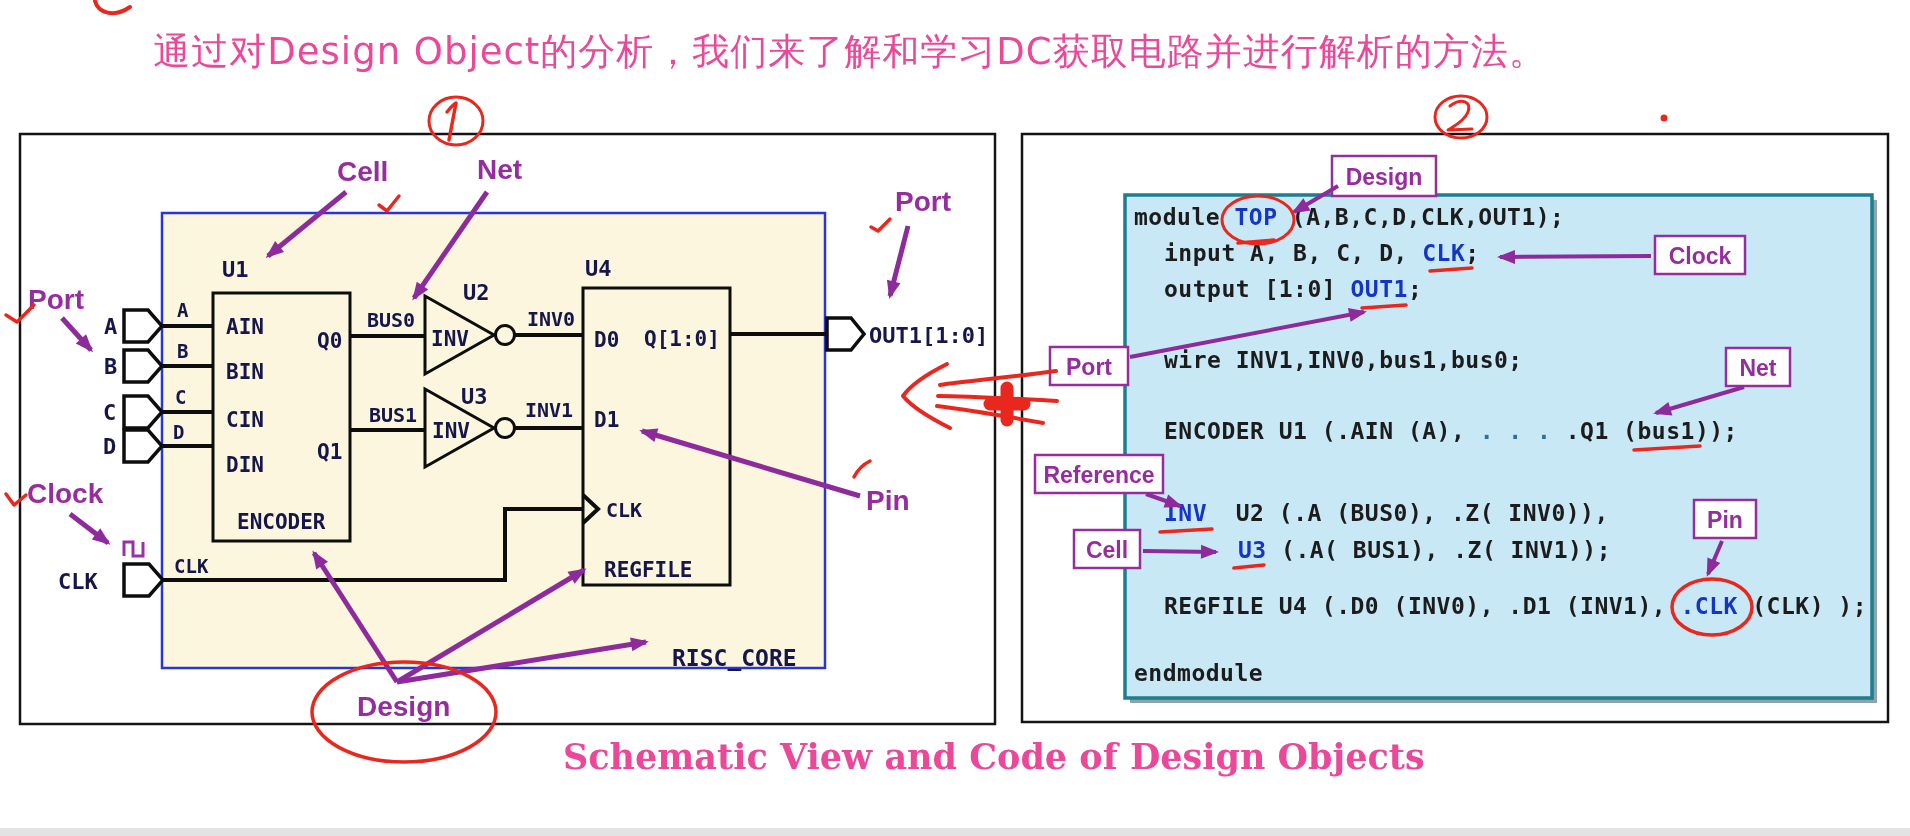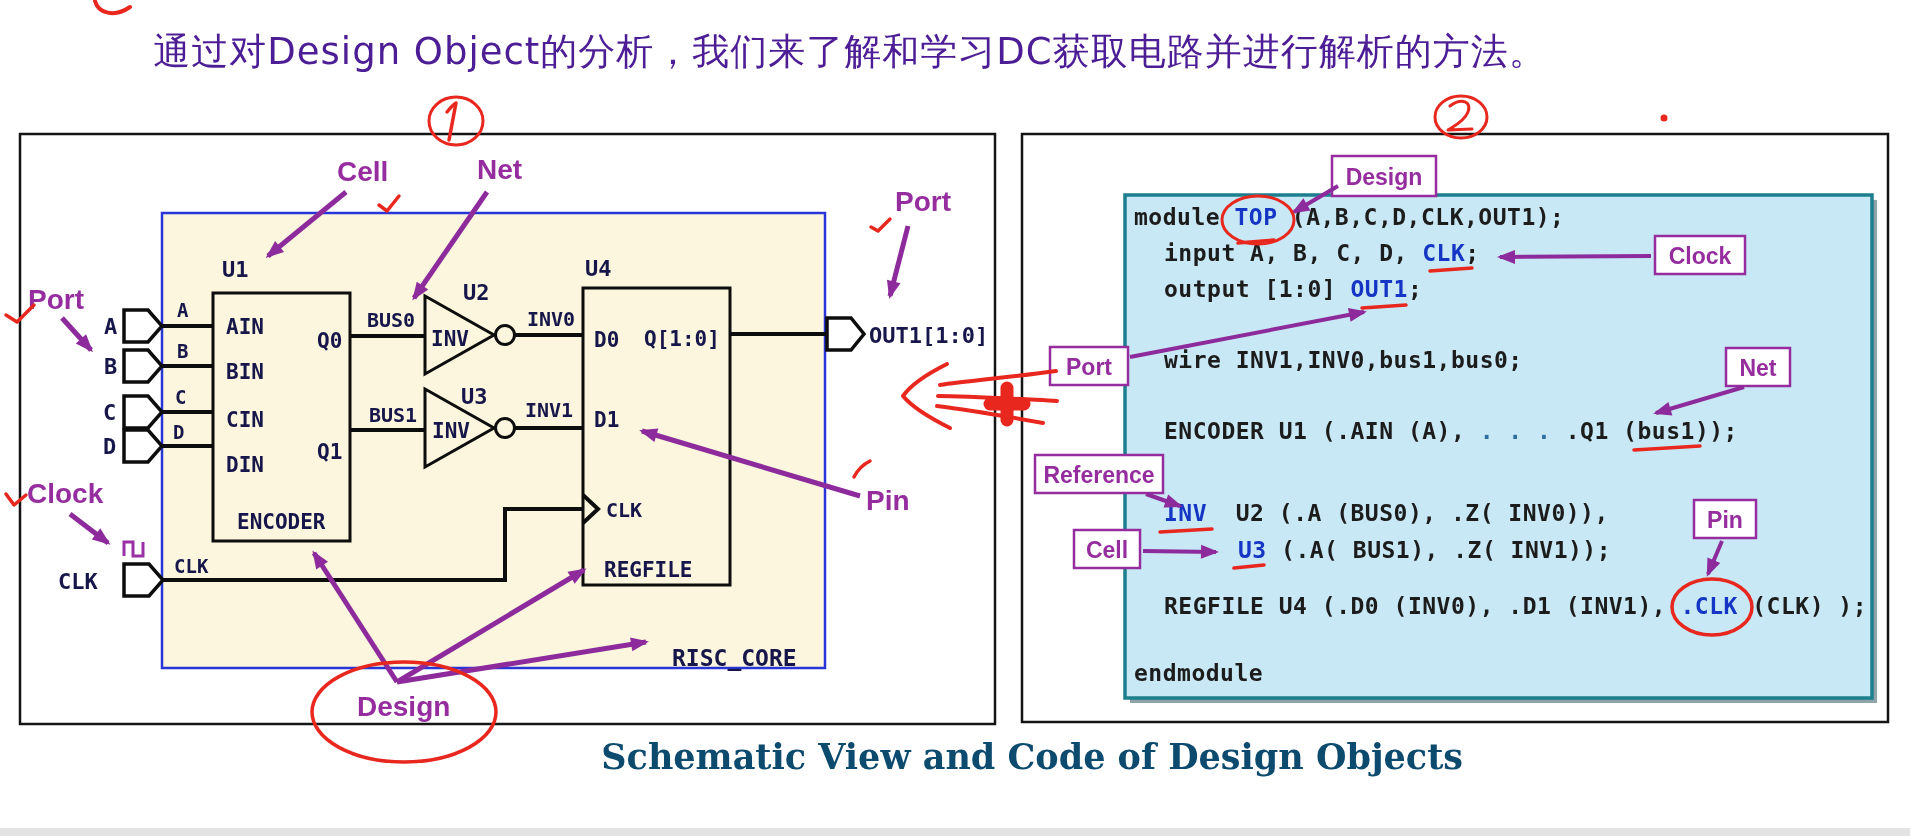--- a/index.html
+++ b/index.html
@@ -1,22 +1,22 @@
 <!DOCTYPE html>
 <html><head>
 <meta charset="utf-8">
 <style>
   html,body{margin:0;padding:0;background:#fff;}
   .canvas{position:relative;width:1910px;height:836px;background:#ffffff;overflow:hidden;
           font-family:"DejaVu Sans","Liberation Sans",sans-serif;}
   .page-title{position:absolute;top:27px;left:0;width:1700px;text-align:center;
-              font-size:37px;font-weight:500;color:#4c1d95;letter-spacing:1px;}
-  .caption{position:absolute;top:736px;left:563px;width:900px;text-align:right;
+              font-size:37px;font-weight:500;color:#ec4899;letter-spacing:1px;}
+  .caption{position:absolute;top:736px;left:563px;width:900px;text-align:left;
            font-family:"DejaVu Serif","Liberation Serif",serif;font-weight:700;
-           font-size:35px;color:#0c4a6e;}
+           font-size:35px;color:#ec4899;}
   .bottom-strip{position:absolute;left:0;bottom:0;width:1910px;height:8px;background:#e3e3e3;}
   svg{position:absolute;left:0;top:0;}
   svg text{white-space:pre;}
   .sch-t{font-family:"DejaVu Sans Mono","Liberation Mono",monospace;font-weight:700;fill:#16164a;}
   .code-t{font-family:"DejaVu Sans Mono","Liberation Mono",monospace;font-weight:700;
           font-size:23px;letter-spacing:0.5px;fill:#1c1c1c;}
   .code-b{fill:#1535c4;}
   .code-d{fill:#2f6f9f;}
   .ann{font-family:"Liberation Sans","DejaVu Sans",sans-serif;font-weight:700;fill:#962d9e;}
   .abox{fill:#ffffff;stroke:#962d9e;stroke-width:2.5;}

